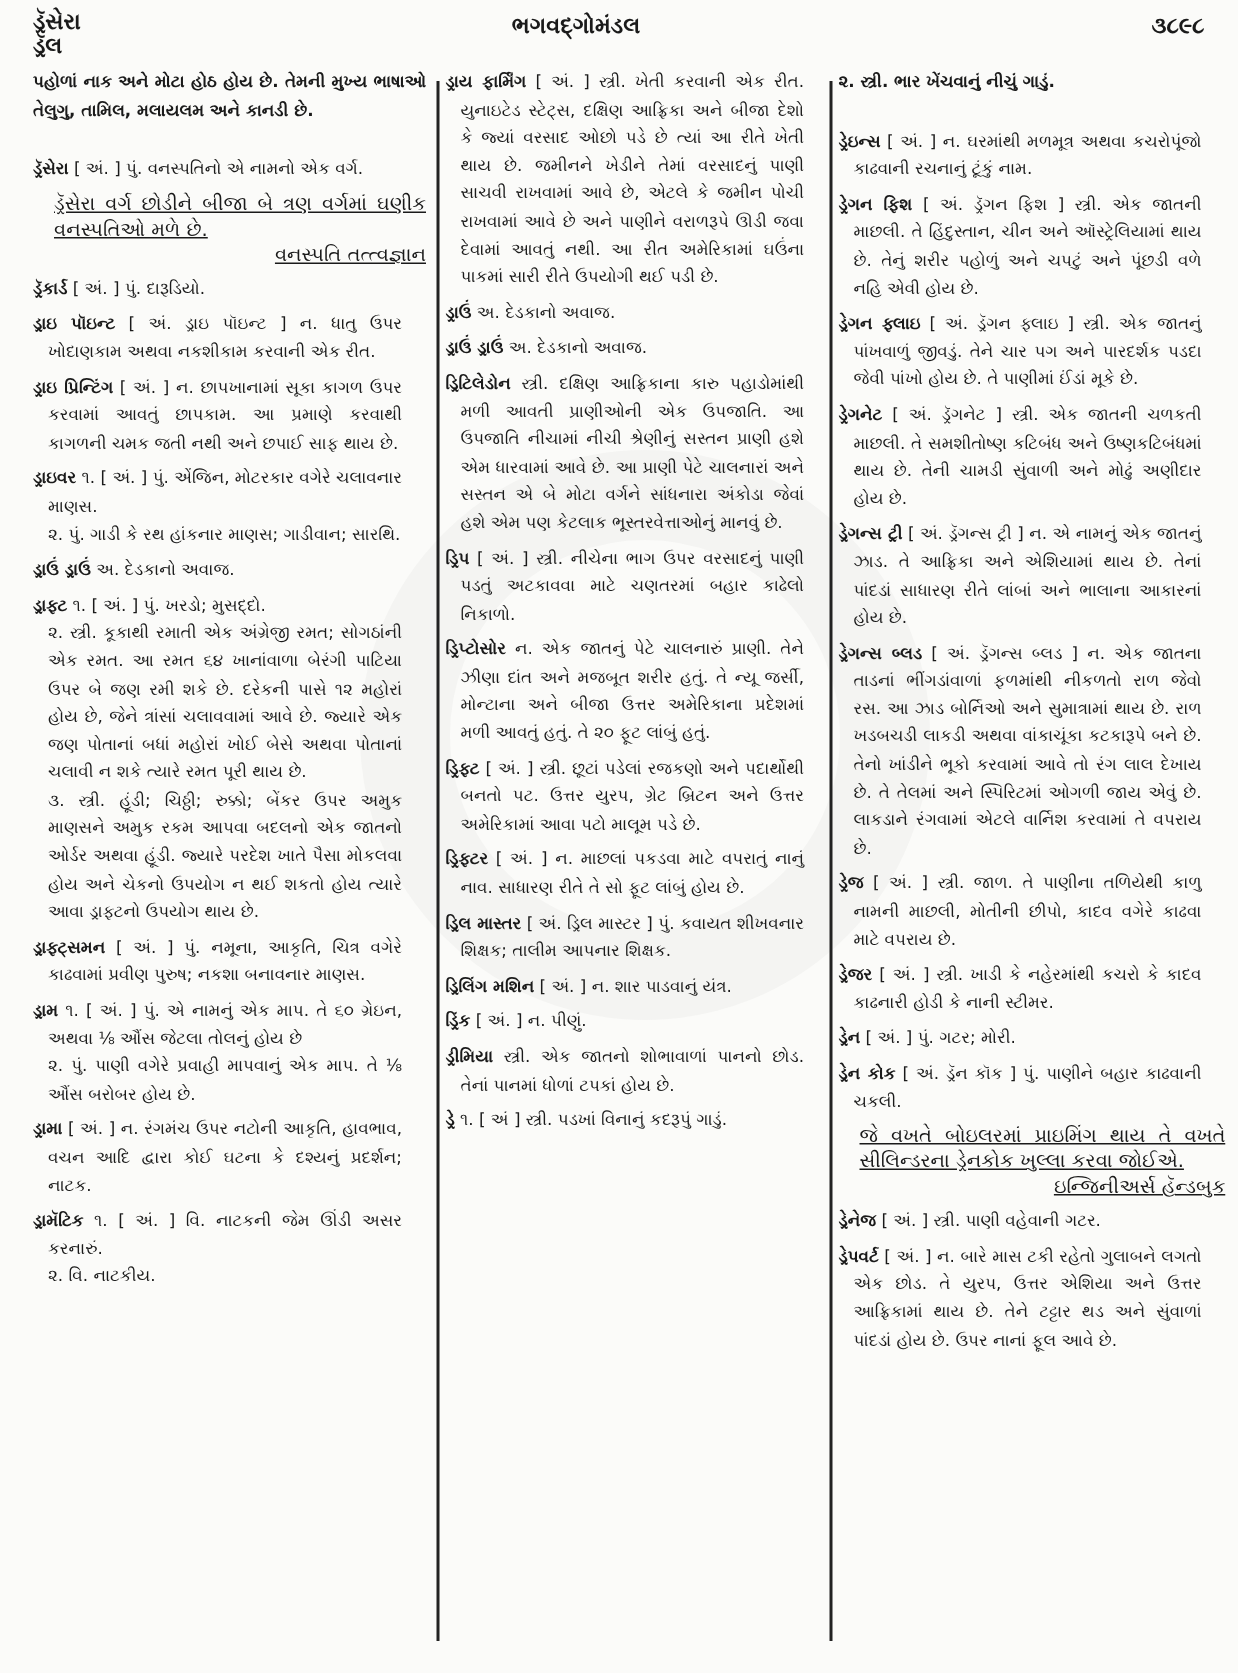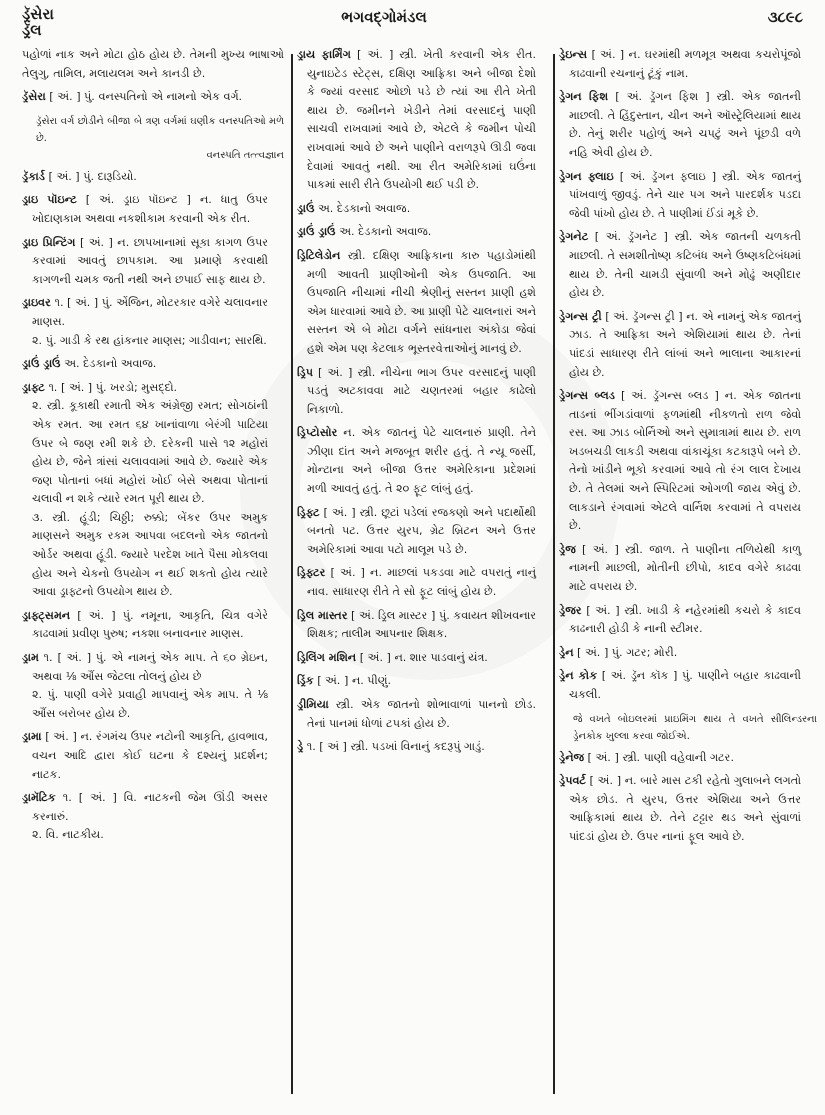--- a/index.html
+++ b/index.html
@@ -35,22 +35,22 @@
   .col1 { left: 0; width: 262px; }
   .col2 { left: 275px; width: 255px; }
   .col3 { left: 537px; width: 258px; }
   .divider { position: absolute; top: 8px; width: 1.5px; background: #222; }
   .div1 { left: 269px; height: 1040px; }
   .div2 { left: 531px; height: 1040px; }
 
   .entry { margin: 0 16px 5px 0; padding-left: 10px; text-indent: -10px; }
   .entry .hw { font-weight: bold; }
   .entry .sub { display: block; text-indent: 0; }
-  .cont { margin: 0 0 5px 0; padding-left: 0; }
-  .quote { margin: 0 0 5px 0; padding-left: 14px; font-size: 10px; line-height: 17px; }
+  .cont { margin: 0 0 21px 0; padding-left: 0; font-weight: bold; }
+  .quote { margin: 0 0 5px 0; padding-left: 14px; font-size: 13px; line-height: 17px; text-decoration: underline; }
   .quote .src { display: block; text-align: right; }
 </style>
 </head>
 <body>
 
 <div class="page-header">
   <div class="hdr-left">
     <div>ડ્રૅસેરા</div>
     <div>ડ્રૅલ</div>
   </div>
@@ -87,27 +87,28 @@
       <p class="entry"><span class="hw">ડ્રિફ્ટ</span><span> [ અં. ] સ્ત્રી. છૂટાં પડેલાં રજકણો અને પદાર્થોથી બનતો પટ. ઉત્તર યુરપ, ગ્રેટ બ્રિટન અને ઉત્તર અમેરિકામાં આવા પટો માલૂમ પડે છે.</span></p>
       <p class="entry"><span class="hw">ડ્રિફ્ટર</span><span> [ અં. ] ન. માછલાં પકડવા માટે વપરાતું નાનું નાવ. સાધારણ રીતે તે સો ફૂટ લાંબું હોય છે.</span></p>
       <p class="entry"><span class="hw">ડ્રિલ માસ્તર</span><span> [ અં. ડ્રિલ માસ્ટર ] પું. કવાયત શીખવનાર શિક્ષક; તાલીમ આપનાર શિક્ષક.</span></p>
       <p class="entry"><span class="hw">ડ્રિલિંગ મશિન</span><span> [ અં. ] ન. શાર પાડવાનું યંત્ર.</span></p>
       <p class="entry"><span class="hw">ડ્રિંક</span><span> [ અં. ] ન. પીણું.</span></p>
       <p class="entry"><span class="hw">ડ્રીમિયા</span><span> સ્ત્રી. એક જાતનો શોભાવાળાં પાનનો છોડ. તેનાં પાનમાં ધોળાં ટપકાં હોય છે.</span></p>
       <p class="entry"><span class="hw">ડ્રે</span><span> ૧. [ અં ] સ્ત્રી. પડખાં વિનાનું કદરૂપું ગાડું.</span></p>
     </div>
   <div class="divider div2"></div>
   <div class="col col3">
+      <p class="cont">૨. સ્ત્રી. ભાર ખેંચવાનું નીચું ગાડું.</p>
       <p class="entry"><span class="hw">ડ્રેઇન્સ</span><span> [ અં. ] ન. ઘરમાંથી મળમૂત્ર અથવા કચરોપૂંજો કાઢવાની રચનાનું ટૂંકું નામ.</span></p>
       <p class="entry"><span class="hw">ડ્રેગન ફિશ</span><span> [ અં. ડ્રૅગન ફિશ ] સ્ત્રી. એક જાતની માછલી. તે હિંદુસ્તાન, ચીન અને ઑસ્ટ્રેલિયામાં થાય છે. તેનું શરીર પહોળું અને ચપટું અને પૂંછડી વળે નહિ એવી હોય છે.</span></p>
       <p class="entry"><span class="hw">ડ્રેગન ફ્લાઇ</span><span> [ અં. ડ્રૅગન ફ્લાઇ ] સ્ત્રી. એક જાતનું પાંખવાળું જીવડું. તેને ચાર પગ અને પારદર્શક પડદા જેવી પાંખો હોય છે. તે પાણીમાં ઈંડાં મૂકે છે.</span></p>
       <p class="entry"><span class="hw">ડ્રેગનેટ</span><span> [ અં. ડ્રૅગનેટ ] સ્ત્રી. એક જાતની ચળકતી માછલી. તે સમશીતોષ્ણ કટિબંધ અને ઉષ્ણકટિબંધમાં થાય છે. તેની ચામડી સુંવાળી અને મોઢું અણીદાર હોય છે.</span></p>
       <p class="entry"><span class="hw">ડ્રેગન્સ ટ્રી</span><span> [ અં. ડ્રૅગન્સ ટ્રી ] ન. એ નામનું એક જાતનું ઝાડ. તે આફ્રિકા અને એશિયામાં થાય છે. તેનાં પાંદડાં સાધારણ રીતે લાંબાં અને ભાલાના આકારનાં હોય છે.</span></p>
       <p class="entry"><span class="hw">ડ્રેગન્સ બ્લડ</span><span> [ અં. ડ્રૅગન્સ બ્લડ ] ન. એક જાતના તાડનાં ભીંગડાંવાળાં ફળમાંથી નીકળતો રાળ જેવો રસ. આ ઝાડ બોર્નિઓ અને સુમાત્રામાં થાય છે. રાળ ખડબચડી લાકડી અથવા વાંકાચૂંકા કટકારૂપે બને છે. તેનો ખાંડીને ભૂકો કરવામાં આવે તો રંગ લાલ દેખાય છે. તે તેલમાં અને સ્પિરિટમાં ઓગળી જાય એવું છે. લાકડાને રંગવામાં એટલે વાર્નિશ કરવામાં તે વપરાય છે.</span></p>
       <p class="entry"><span class="hw">ડ્રેજ</span><span> [ અં. ] સ્ત્રી. જાળ. તે પાણીના તળિયેથી કાળુ નામની માછલી, મોતીની છીપો, કાદવ વગેરે કાઢવા માટે વપરાય છે.</span></p>
       <p class="entry"><span class="hw">ડ્રેજર</span><span> [ અં. ] સ્ત્રી. ખાડી કે નહેરમાંથી કચરો કે કાદવ કાઢનારી હોડી કે નાની સ્ટીમર.</span></p>
       <p class="entry"><span class="hw">ડ્રેન</span><span> [ અં. ] પું. ગટર; મોરી.</span></p>
       <p class="entry"><span class="hw">ડ્રેન કોક</span><span> [ અં. ડ્રૅન કૉક ] પું. પાણીને બહાર કાઢવાની ચકલી.</span></p>
-      <p class="quote"><span>જે વખતે બોઇલરમાં પ્રાઇમિંગ થાય તે વખતે સીલિન્ડરના ડ્રેનકોક ખુલ્લા કરવા જોઈએ.</span></p>
+      <p class="quote"><span>જે વખતે બોઇલરમાં પ્રાઇમિંગ થાય તે વખતે સીલિન્ડરના ડ્રેનકોક ખુલ્લા કરવા જોઈએ.</span><span class="src">ઇન્જિનીઅર્સ હૅન્ડબુક</span></p>
       <p class="entry"><span class="hw">ડ્રેનેજ</span><span> [ અં. ] સ્ત્રી. પાણી વહેવાની ગટર.</span></p>
       <p class="entry"><span class="hw">ડ્રેપવર્ટ</span><span> [ અં. ] ન. બારે માસ ટકી રહેતો ગુલાબને લગતો એક છોડ. તે યુરપ, ઉત્તર એશિયા અને ઉત્તર આફ્રિકામાં થાય છે. તેને ટટ્ટાર થડ અને સુંવાળાં પાંદડાં હોય છે. ઉપર નાનાં ફૂલ આવે છે.</span></p>
     </div>
 </div>
 
 </body></html>

